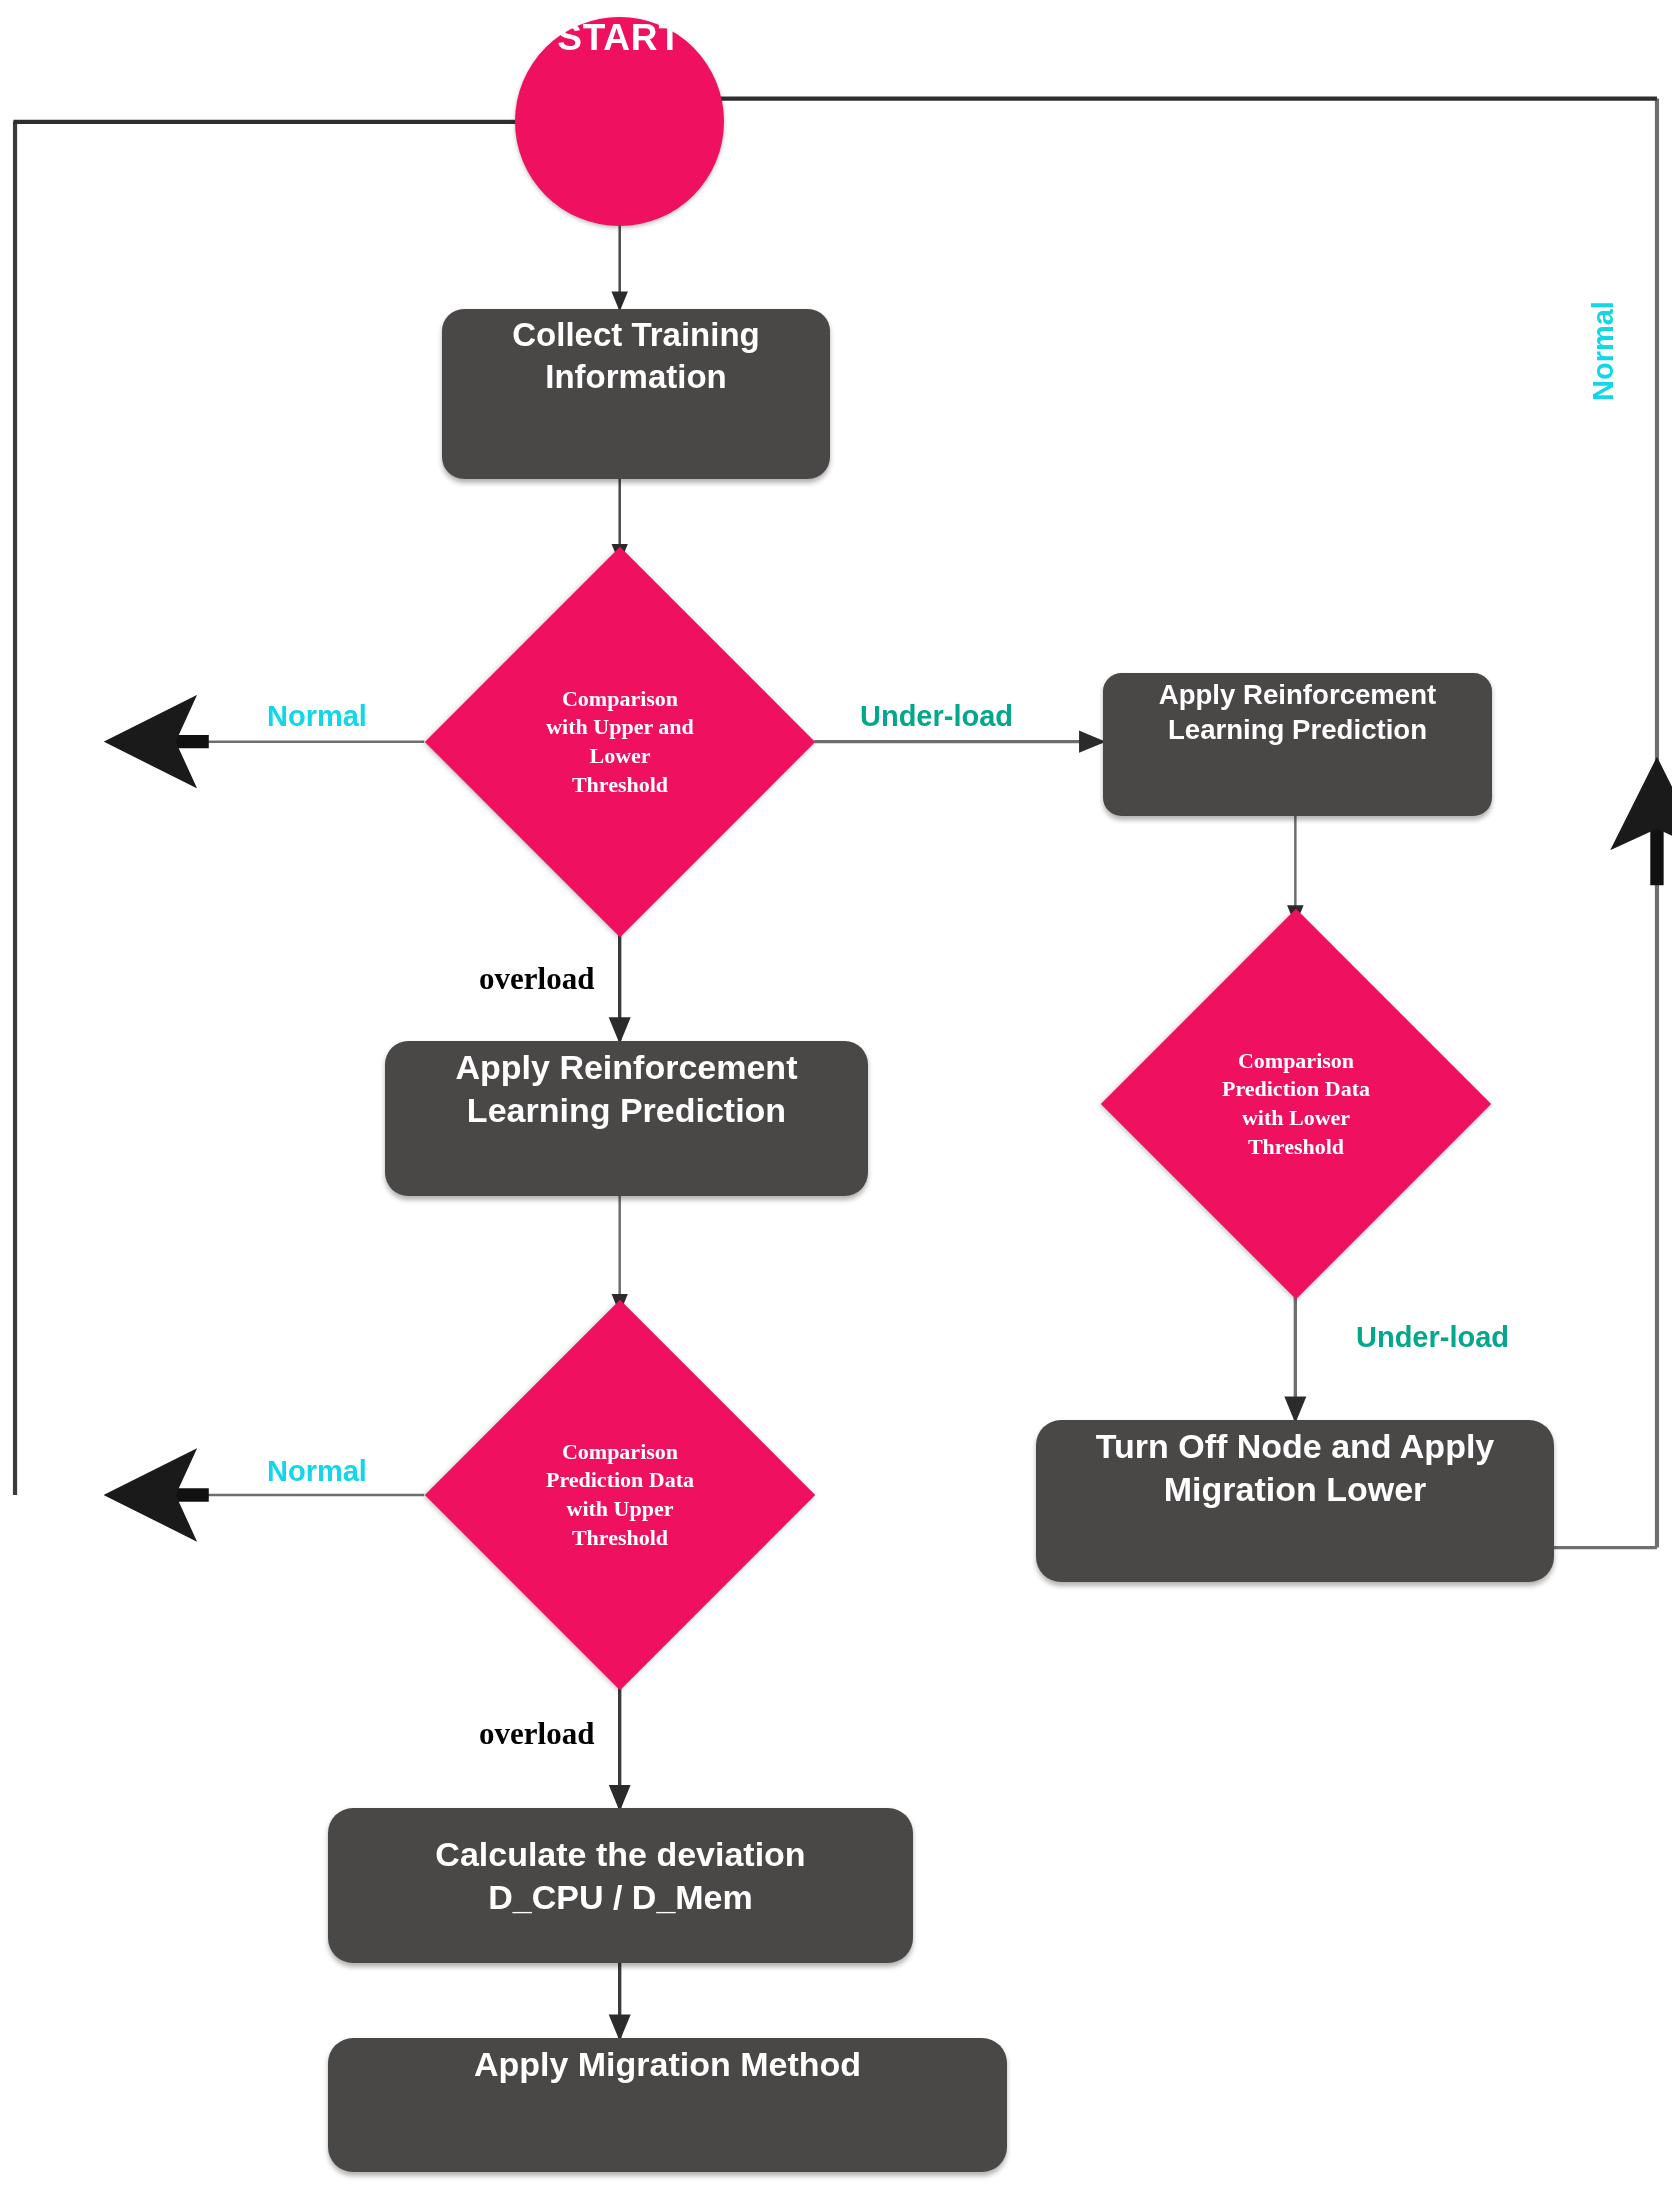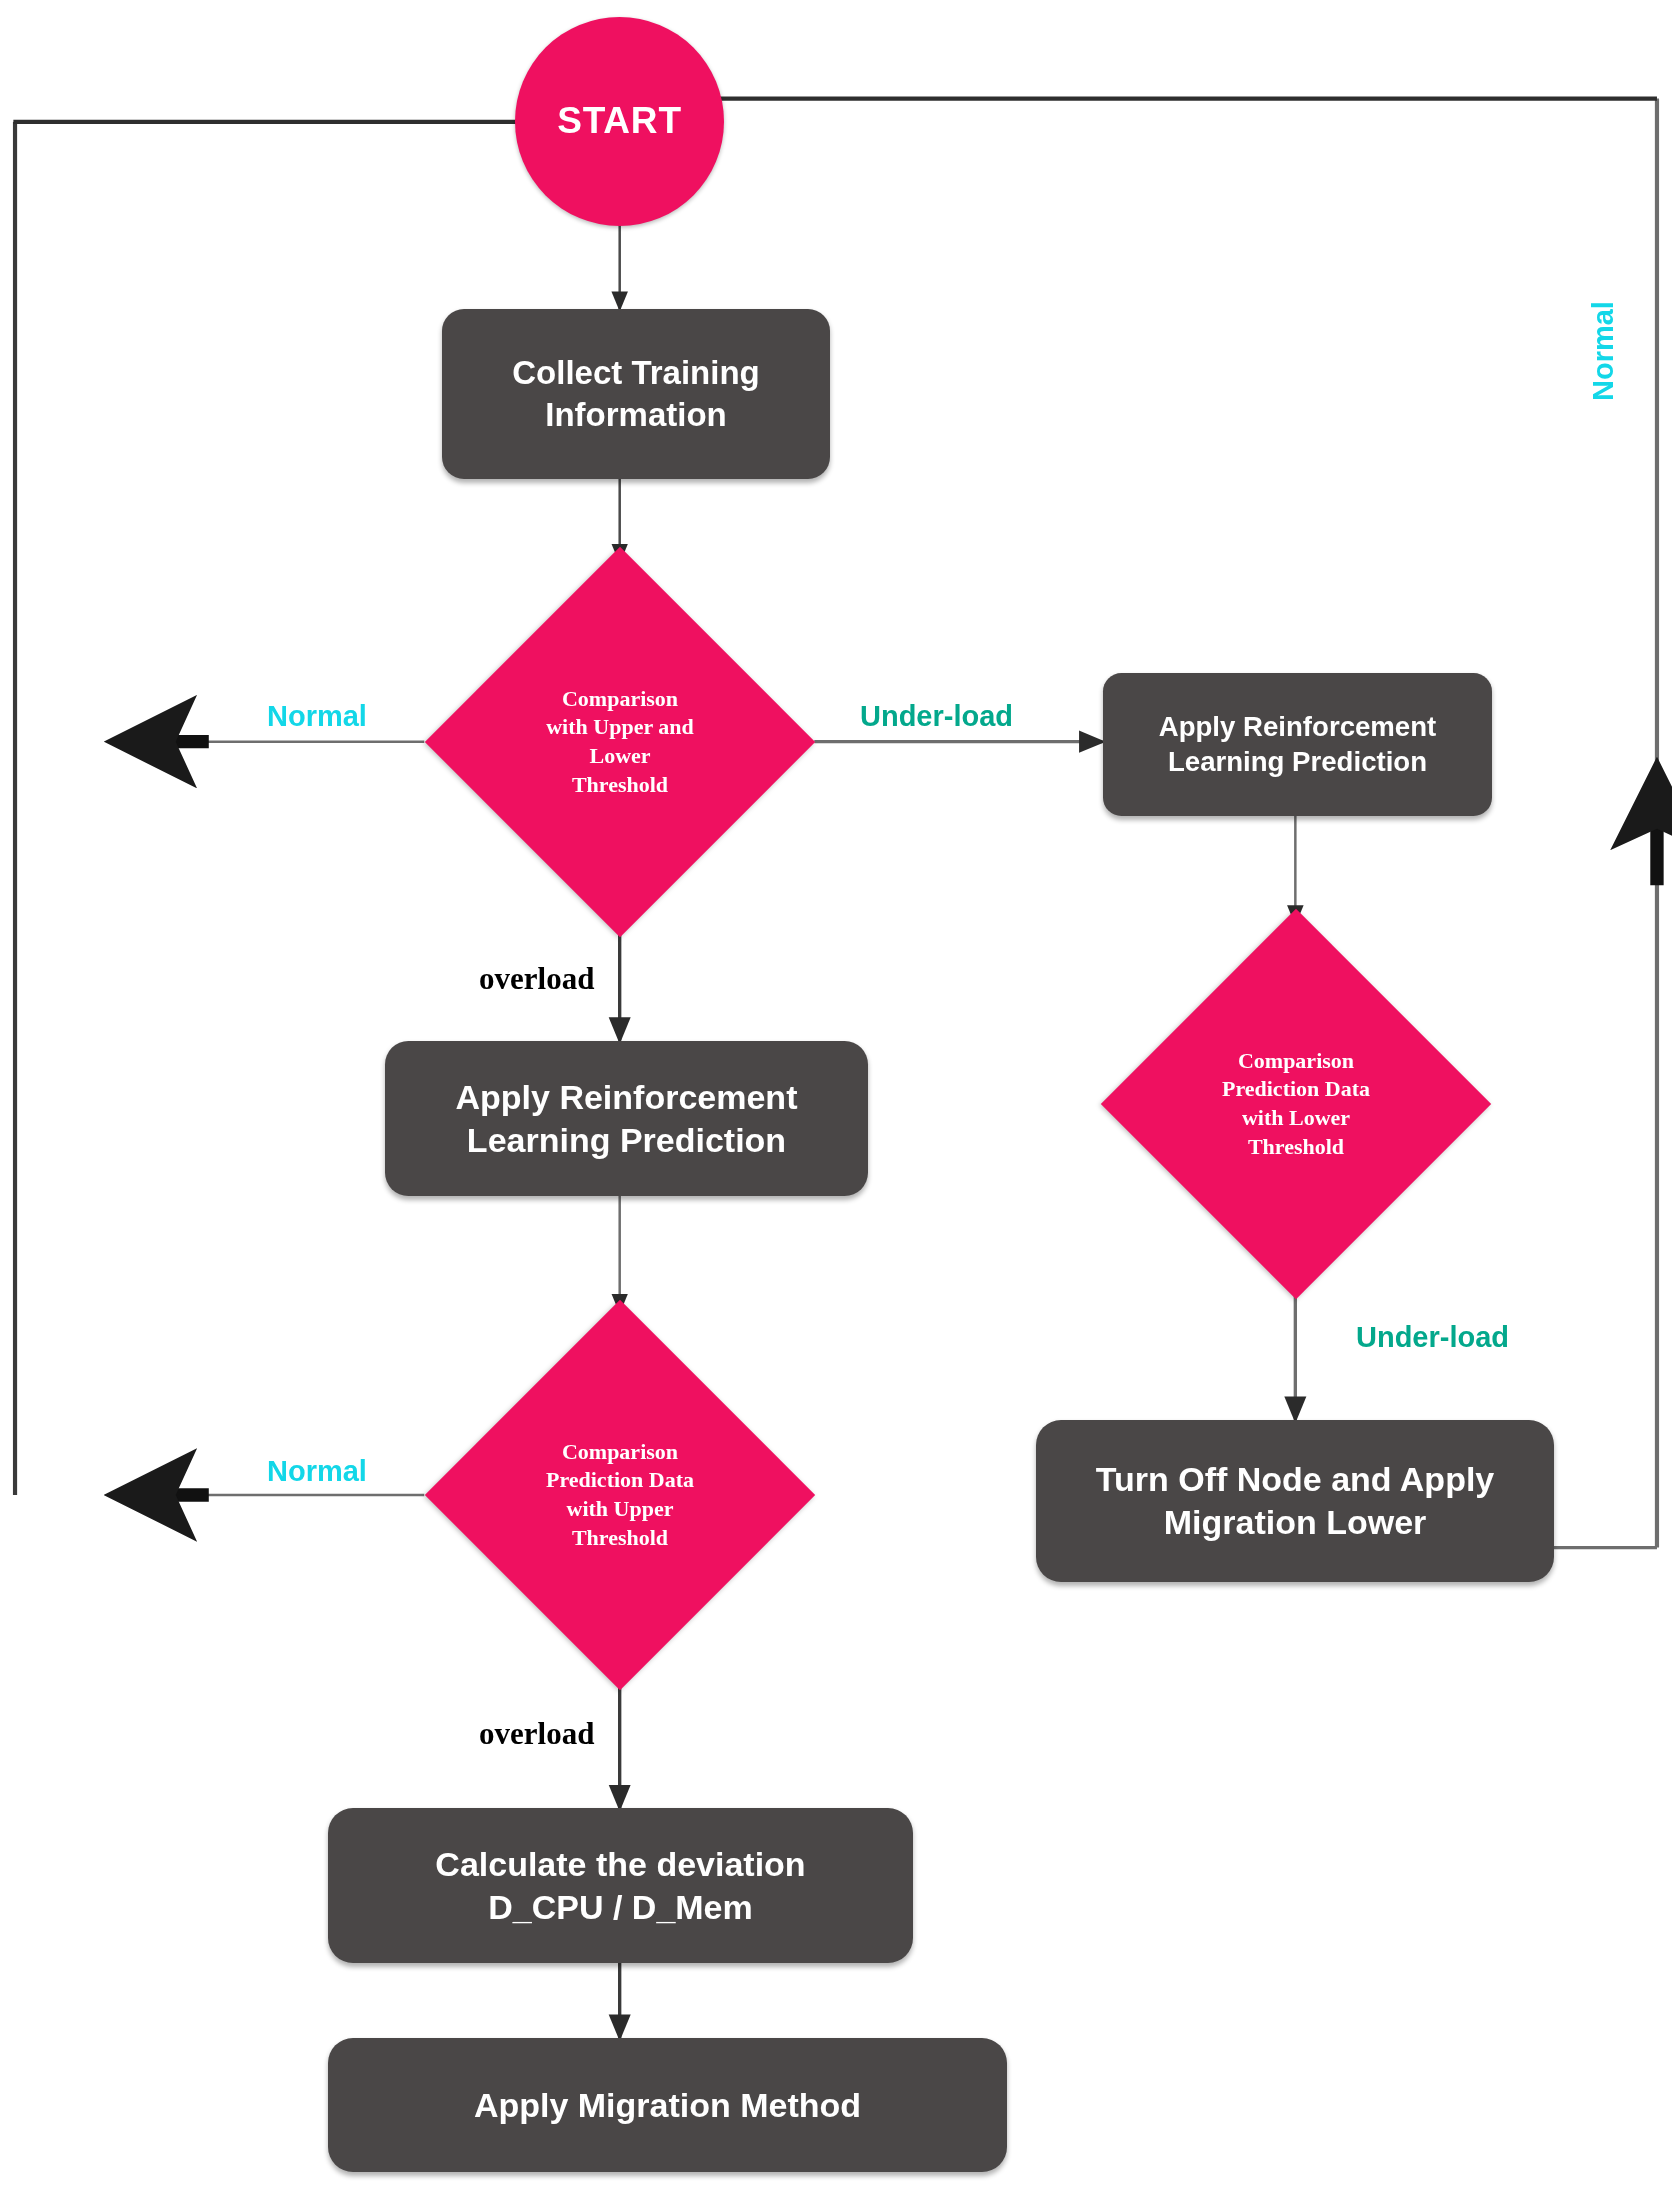--- a/index.html
+++ b/index.html
@@ -19,21 +19,21 @@
     left:0; top:0;
     width:1672px; height:2194px;
     pointer-events:none;
   }
 
   
   .node{
     position:absolute;
     box-sizing:border-box;
     display:flex;
-    align-items:center;
+    align-items:flex-start;
     justify-content:center;
     text-align:center;
   }
 
   .start-node{
     border-radius:50%;
     background:#ef1060;
     color:#ffffff;
     font-weight:bold;
     letter-spacing:0.8px;
@@ -183,21 +183,21 @@
 
   <div class="decision-wrap" style="left:482px;top:1357px;width:276px;height:276px;">
     <div class="decision-shape"></div>
     <div class="decision-text" style="font-size:22px;">Comparison
 Prediction Data
 with Upper
 Threshold</div>
   </div>
 
   <div class="node process-node" style="left:328px;top:1808px;width:585px;height:155px;font-size:34px;border-radius:25px;">
-    <span style="white-space:pre-line;">Calculate the deviation
+    <span style="white-space:pre-line;margin-top:20px;">Calculate the deviation
 D_CPU / D_Mem</span>
   </div>
 
   <div class="node process-node" style="left:328px;top:2038px;width:679px;height:134px;font-size:34px;border-radius:25px;">
     <span>Apply Migration Method</span>
   </div>
 
   <div class="edge-label lbl-normal" style="left:267px;top:700px;font-size:29px;">Normal</div>
 
   <div class="edge-label lbl-underload" style="left:860px;top:700px;font-size:29px;">Under-load</div>

